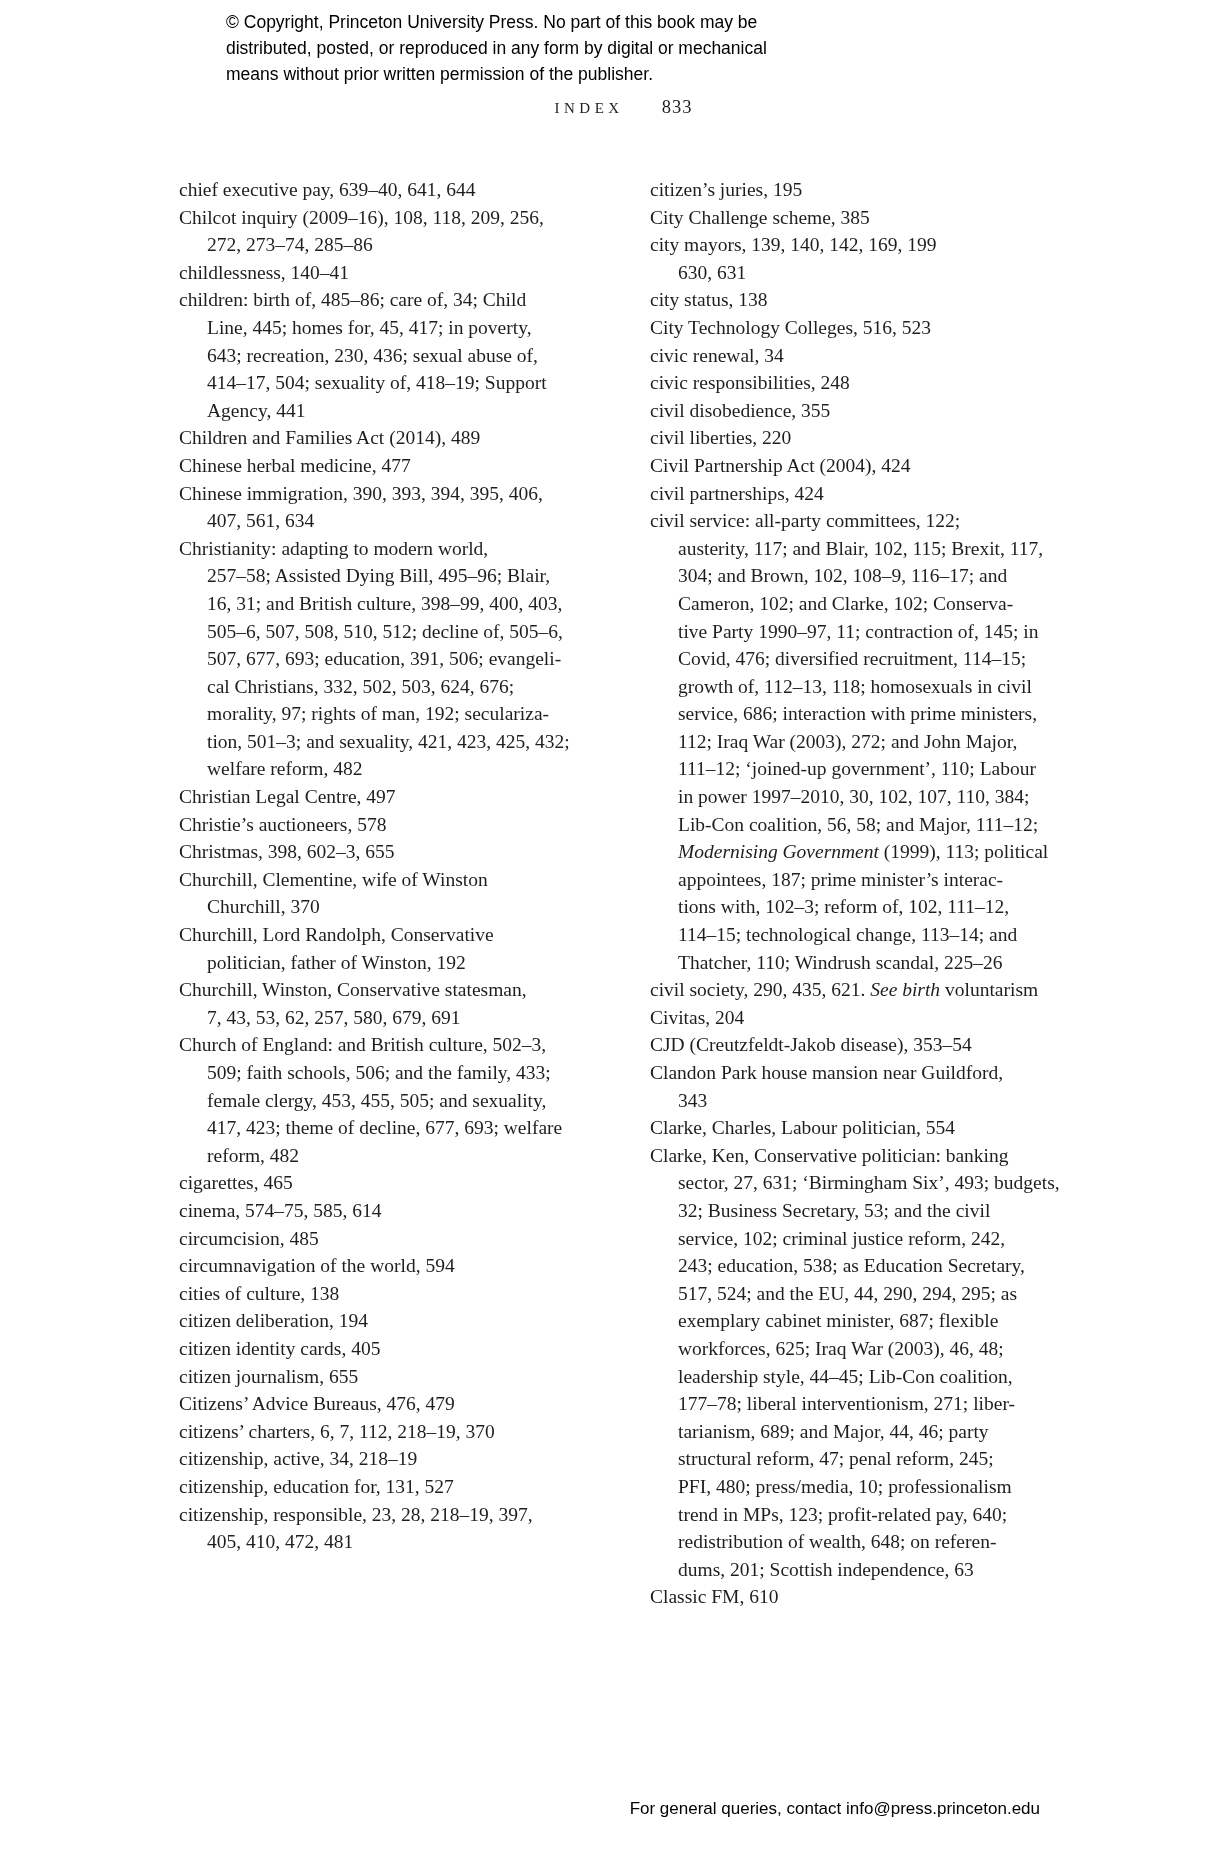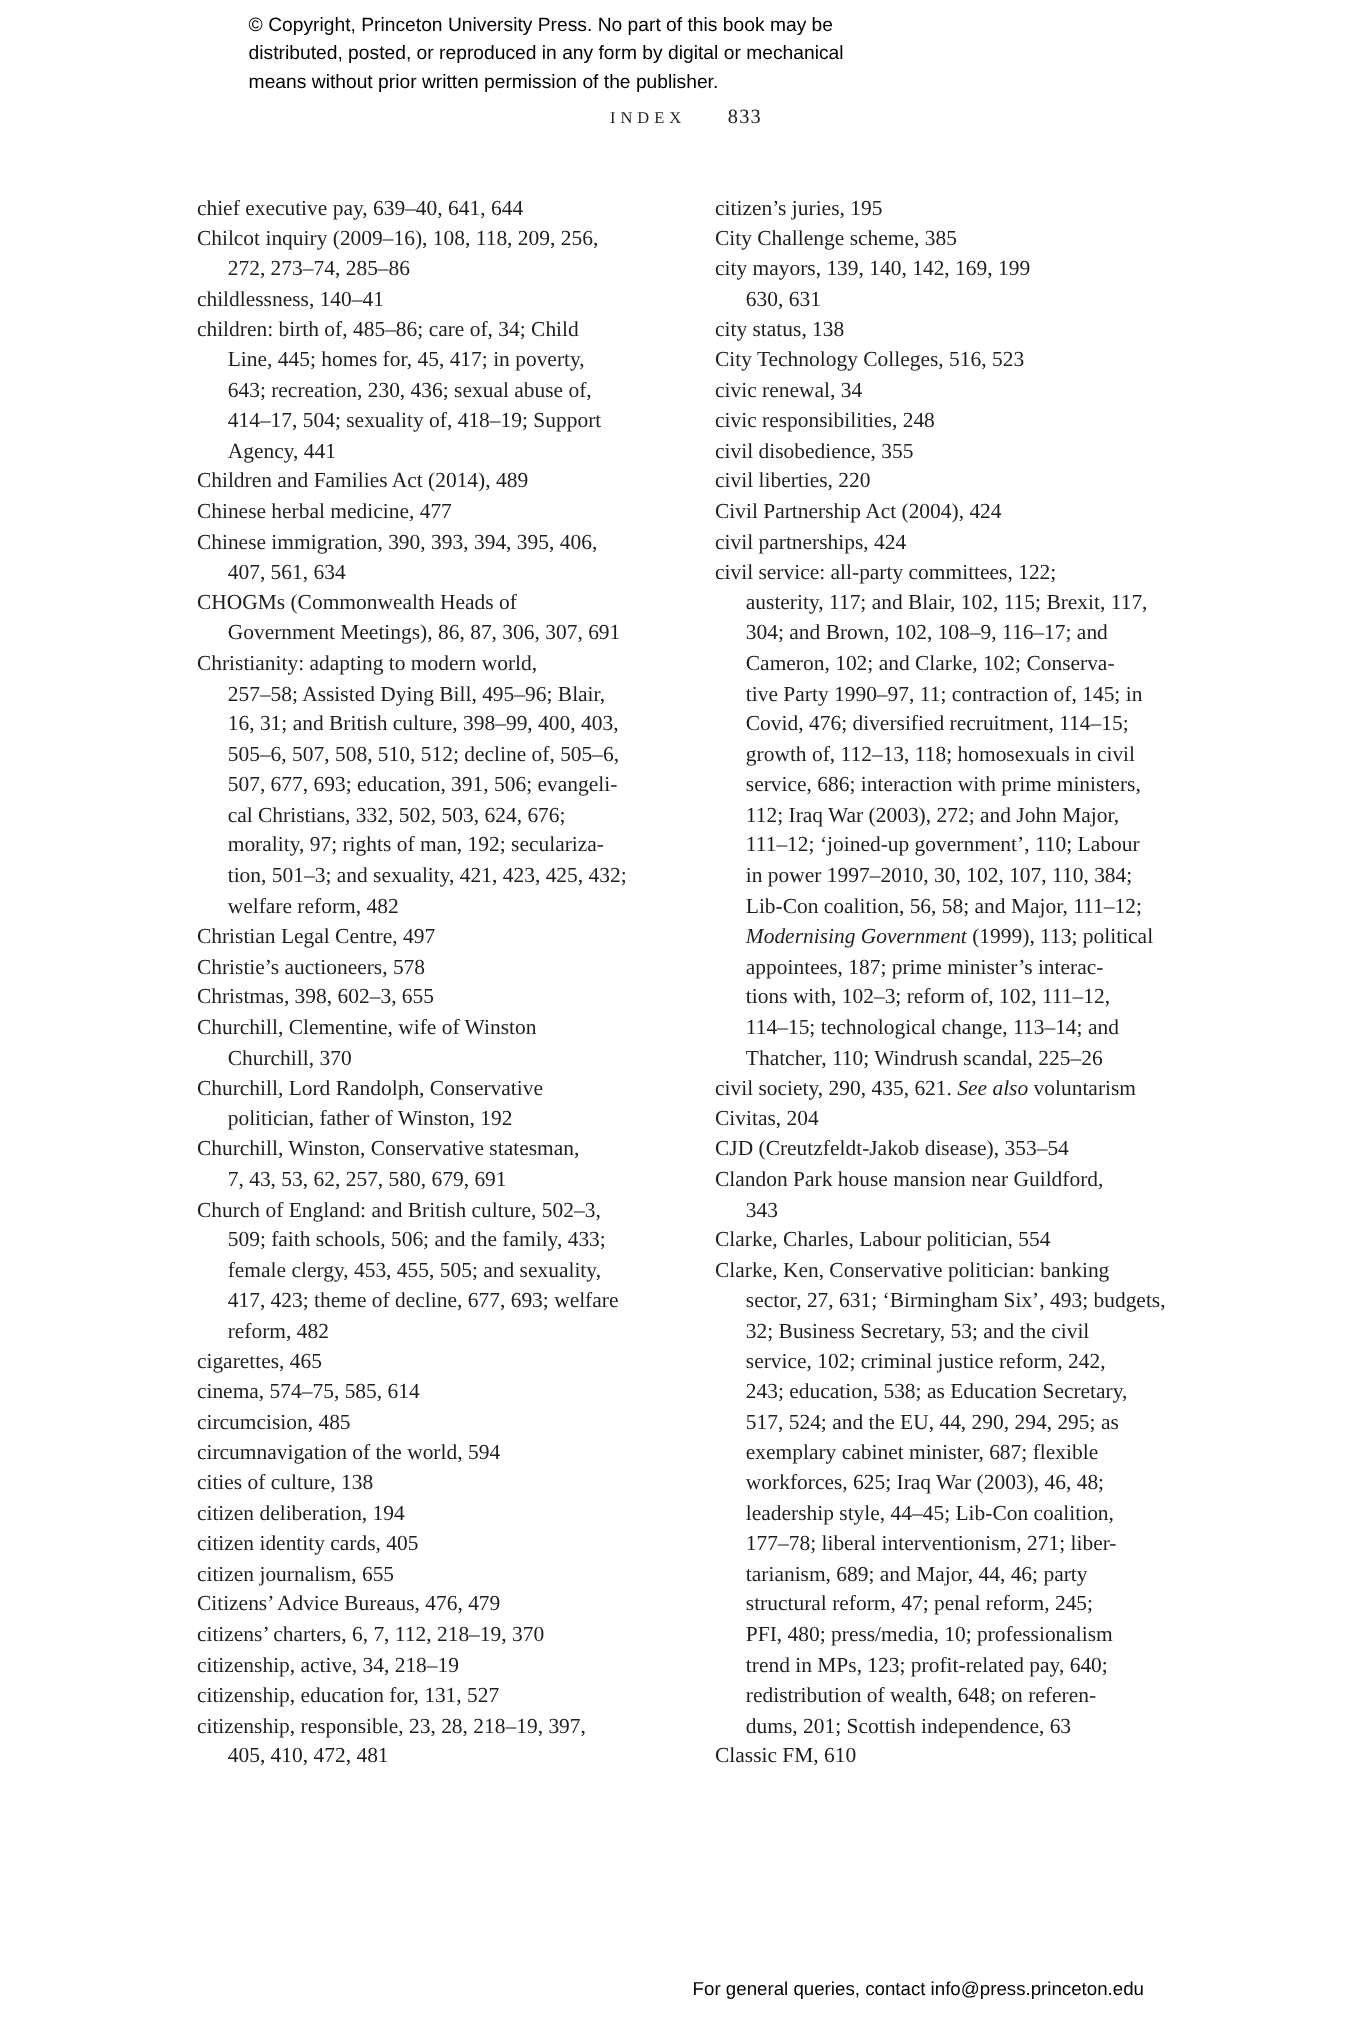--- a/index.html
+++ b/index.html
@@ -62,24 +62,20 @@
     </div>
     <div class="entry">
       <div class="line"><span>Children and Families Act (2014), 489</span></div>
     </div>
     <div class="entry">
       <div class="line"><span>Chinese herbal medicine, 477</span></div>
     </div>
     <div class="entry">
       <div class="line"><span>Chinese immigration, 390, 393, 394, 395, 406,</span></div>
       <div class="line cont"><span>407, 561, 634</span></div>
-    </div>
-    <div class="entry">
-      <div class="line"><span>CHOGMs (Commonwealth Heads of</span></div>
-      <div class="line cont"><span>Government Meetings), 86, 87, 306, 307, 691</span></div>
     </div>
     <div class="entry">
       <div class="line"><span>Christianity: adapting to modern world,</span></div>
       <div class="line cont"><span>257–58; Assisted Dying Bill, 495–96; Blair,</span></div>
       <div class="line cont"><span>16, 31; and British culture, 398–99, 400, 403,</span></div>
       <div class="line cont"><span>505–6, 507, 508, 510, 512; decline of, 505–6,</span></div>
       <div class="line cont"><span>507, 677, 693; education, 391, 506; evangeli-</span></div>
       <div class="line cont"><span>cal Christians, 332, 502, 503, 624, 676;</span></div>
       <div class="line cont"><span>morality, 97; rights of man, 192; seculariza-</span></div>
       <div class="line cont"><span>tion, 501–3; and sexuality, 421, 423, 425, 432;</span></div>
@@ -204,21 +200,21 @@
       <div class="line cont"><span>111–12; ‘joined-up government’, 110; Labour</span></div>
       <div class="line cont"><span>in power 1997–2010, 30, 102, 107, 110, 384;</span></div>
       <div class="line cont"><span>Lib-Con coalition, 56, 58; and Major, 111–12;</span></div>
       <div class="line cont"><span style="font-style: italic;">Modernising Government</span><span> (1999), 113; political</span></div>
       <div class="line cont"><span>appointees, 187; prime minister’s interac-</span></div>
       <div class="line cont"><span>tions with, 102–3; reform of, 102, 111–12,</span></div>
       <div class="line cont"><span>114–15; technological change, 113–14; and</span></div>
       <div class="line cont"><span>Thatcher, 110; Windrush scandal, 225–26</span></div>
     </div>
     <div class="entry">
-      <div class="line"><span>civil society, 290, 435, 621. </span><span style="font-style: italic;">See also</span><span> voluntarism</span></div>
+      <div class="line"><span>civil society, 290, 435, 621. </span><span style="font-style: italic;">See birth</span><span> voluntarism</span></div>
     </div>
     <div class="entry">
       <div class="line"><span>Civitas, 204</span></div>
     </div>
     <div class="entry">
       <div class="line"><span>CJD (Creutzfeldt-Jakob disease), 353–54</span></div>
     </div>
     <div class="entry">
       <div class="line"><span>Clandon Park house mansion near Guildford,</span></div>
       <div class="line cont"><span>343</span></div>

